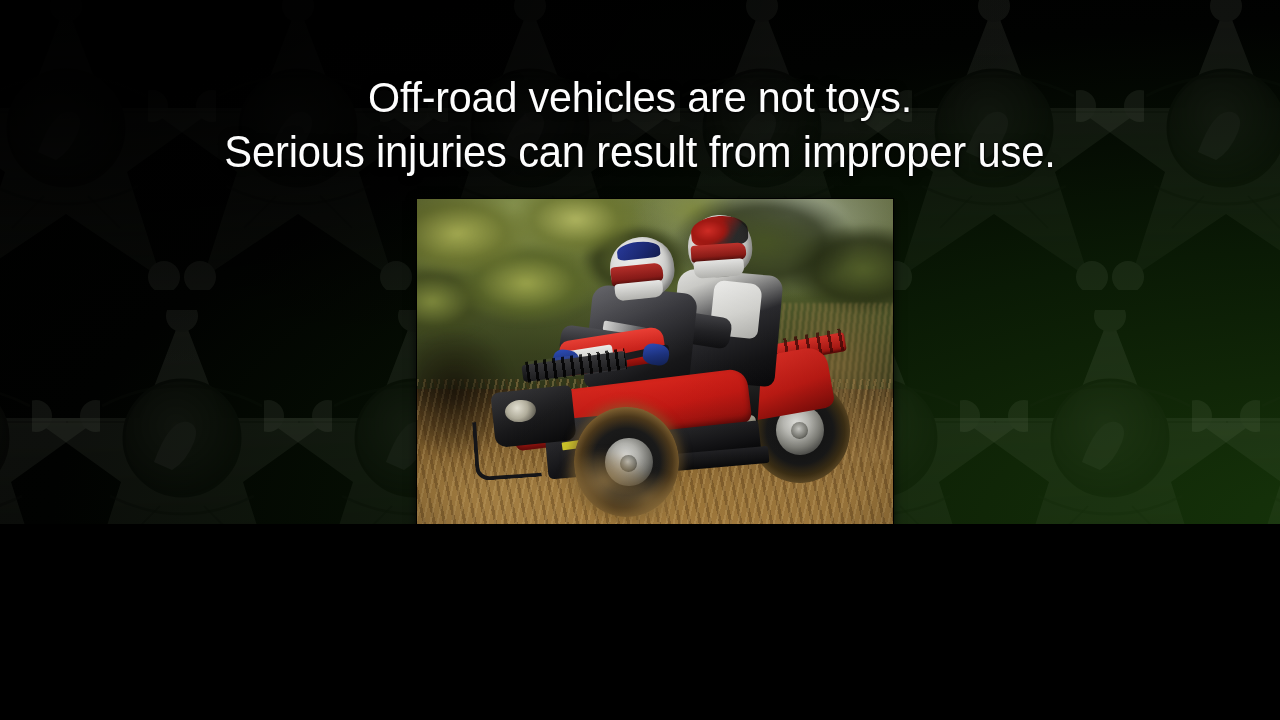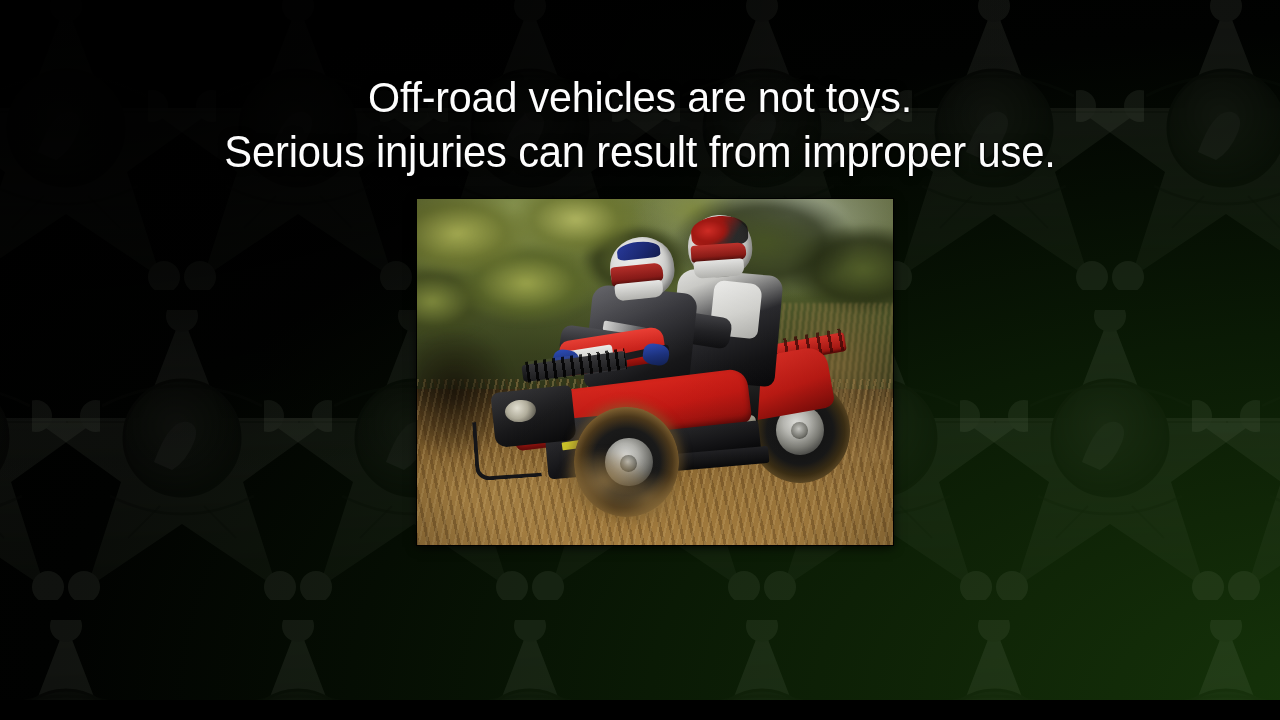--- a/index.html
+++ b/index.html
@@ -8,21 +8,21 @@
     padding: 0;
     background: #000;
   }
   body {
     font-family: "Liberation Sans", sans-serif;
   }
 
   #slide {
     position: relative;
     width: 1280px;
-    height: 700px;
+    height: 524px;
     overflow: hidden;
     background: #000000;
   }
 
   
   .bg-base {
     position: absolute;
     inset: 0;
     background: #05070a;
   }

